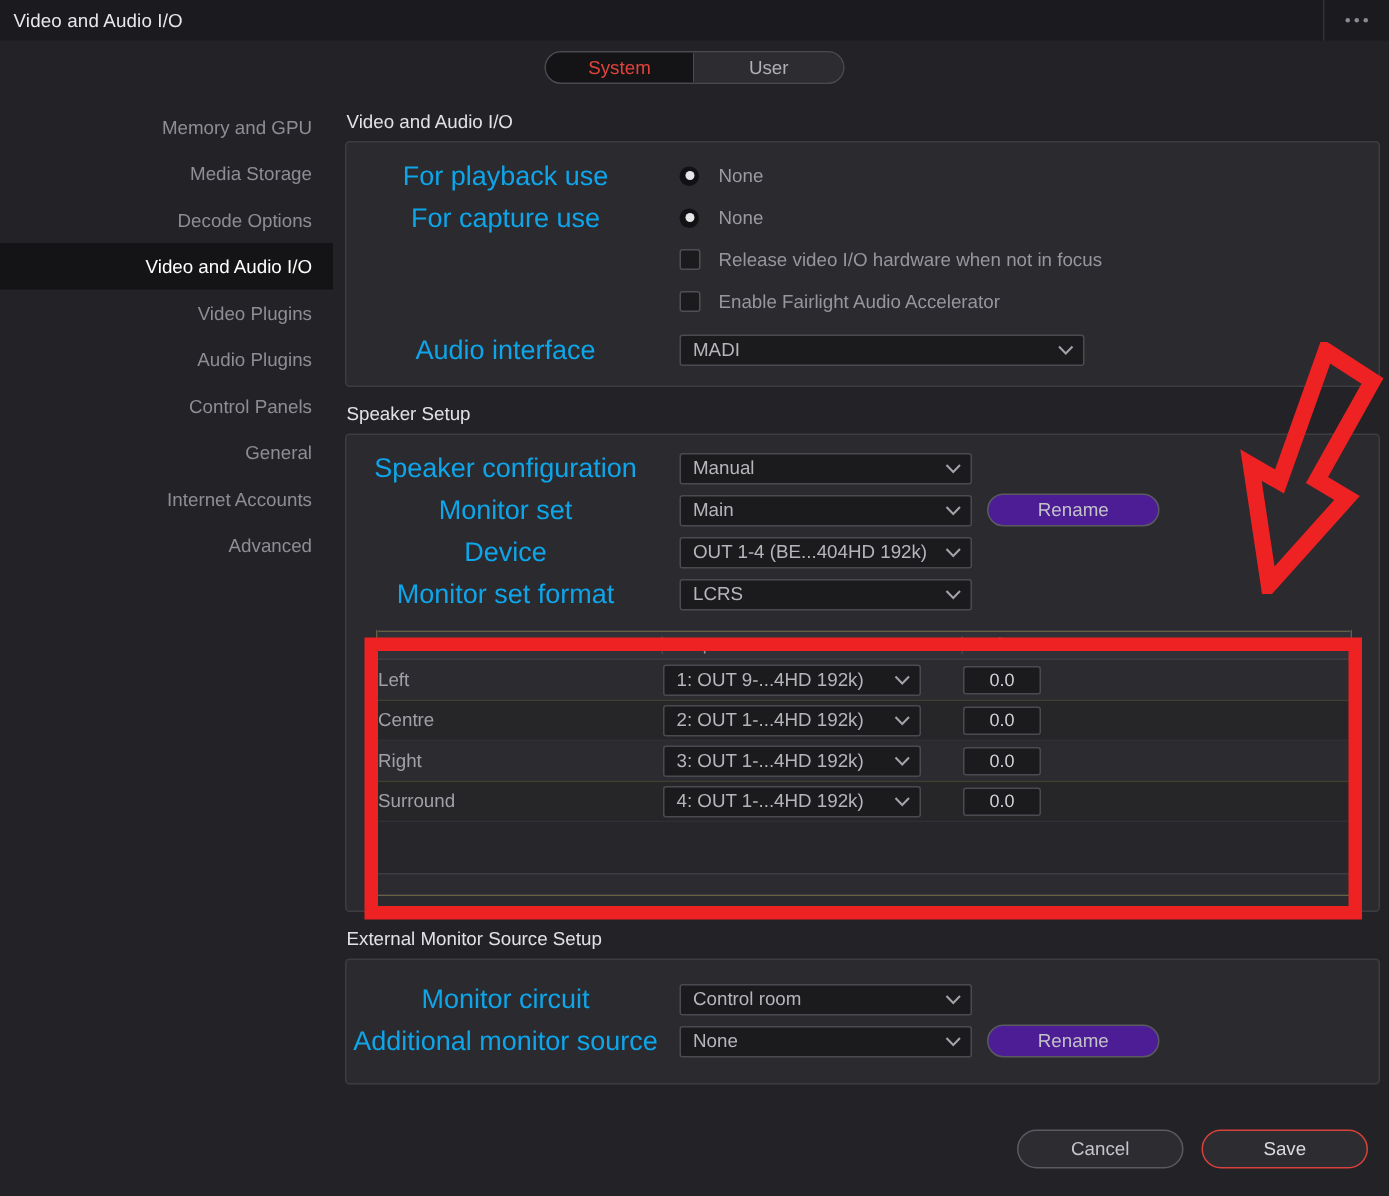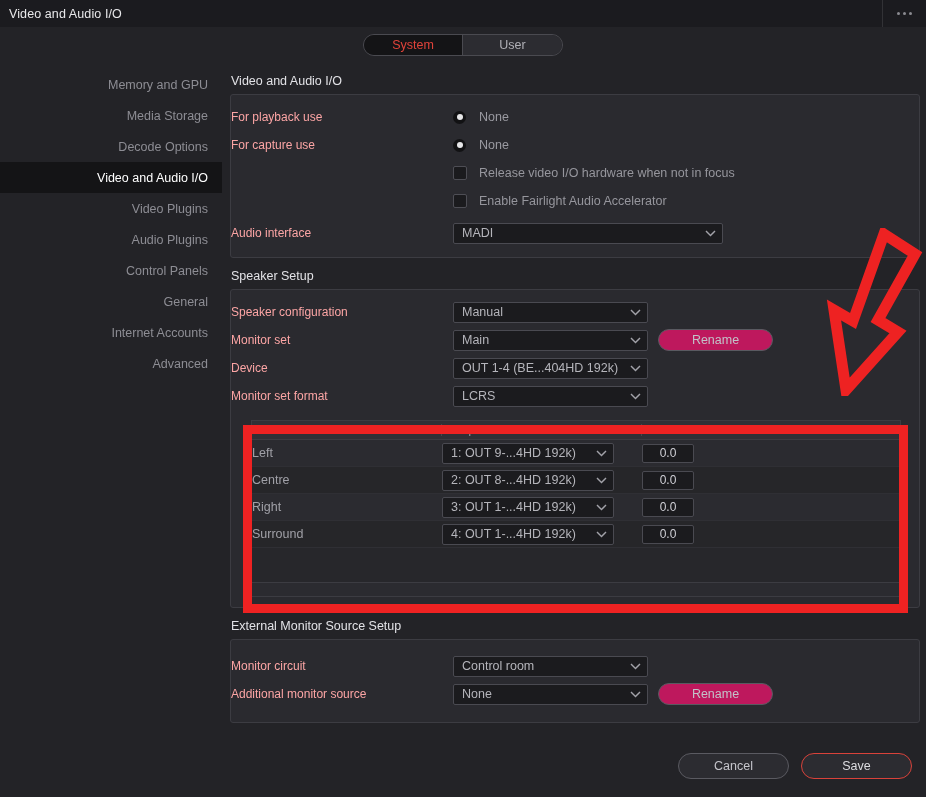--- a/index.html
+++ b/index.html
@@ -133,24 +133,24 @@
   }
 
   .row {
     display: flex;
     align-items: center;
     height: 28px;
   }
   .row-label {
     width: 222px;
     flex: 0 0 222px;
-    text-align: left;
+    text-align: center;
     padding-right: 10px;
-    color: #fca5a5;
-    font-size: 12px;
+    color: #0ea5e9;
+    font-size: 18px;
     white-space: nowrap;
   }
 
   
   .radio {
     width: 13px; height: 13px;
     border-radius: 50%;
     border: 2px solid #121214;
     background: #121214;
     display: flex;
@@ -210,21 +210,21 @@
 
   .w270 { width: 270px; }
   .w195 { width: 195px; }
 
   
   .pill {
     height: 22px;
     min-width: 115px;
     border: 1px solid #5a5a61;
     border-radius: 11px;
-    background: #be185d;
+    background: #4c1d95;
     color: #c2c2c8;
     font-size: 12.5px;
     display: inline-flex;
     align-items: center;
     justify-content: center;
     cursor: pointer;
     margin-left: 10px;
   }
 
   
@@ -470,21 +470,21 @@
           </div>
           <div class="td c3">
             <div class="num-field">0.0</div>
           </div>
         </div>
 
         <div class="trow">
           <div class="td c1">Centre</div>
           <div class="td c2">
             <div class="select" style="width:172px;">
-              <span>2: OUT 8-...4HD 192k)</span>
+              <span>2: OUT 1-...4HD 192k)</span>
               <span class="chev">
                 <svg width="11" height="7" viewBox="0 0 11 7">
                     <path d="M1 1 L5.5 5.6 L10 1" fill="none" stroke="#a2a2a9" stroke-width="1.4"></path>
                   </svg>
               </span>
             </div>
           </div>
           <div class="td c3">
             <div class="num-field">0.0</div>
           </div>

